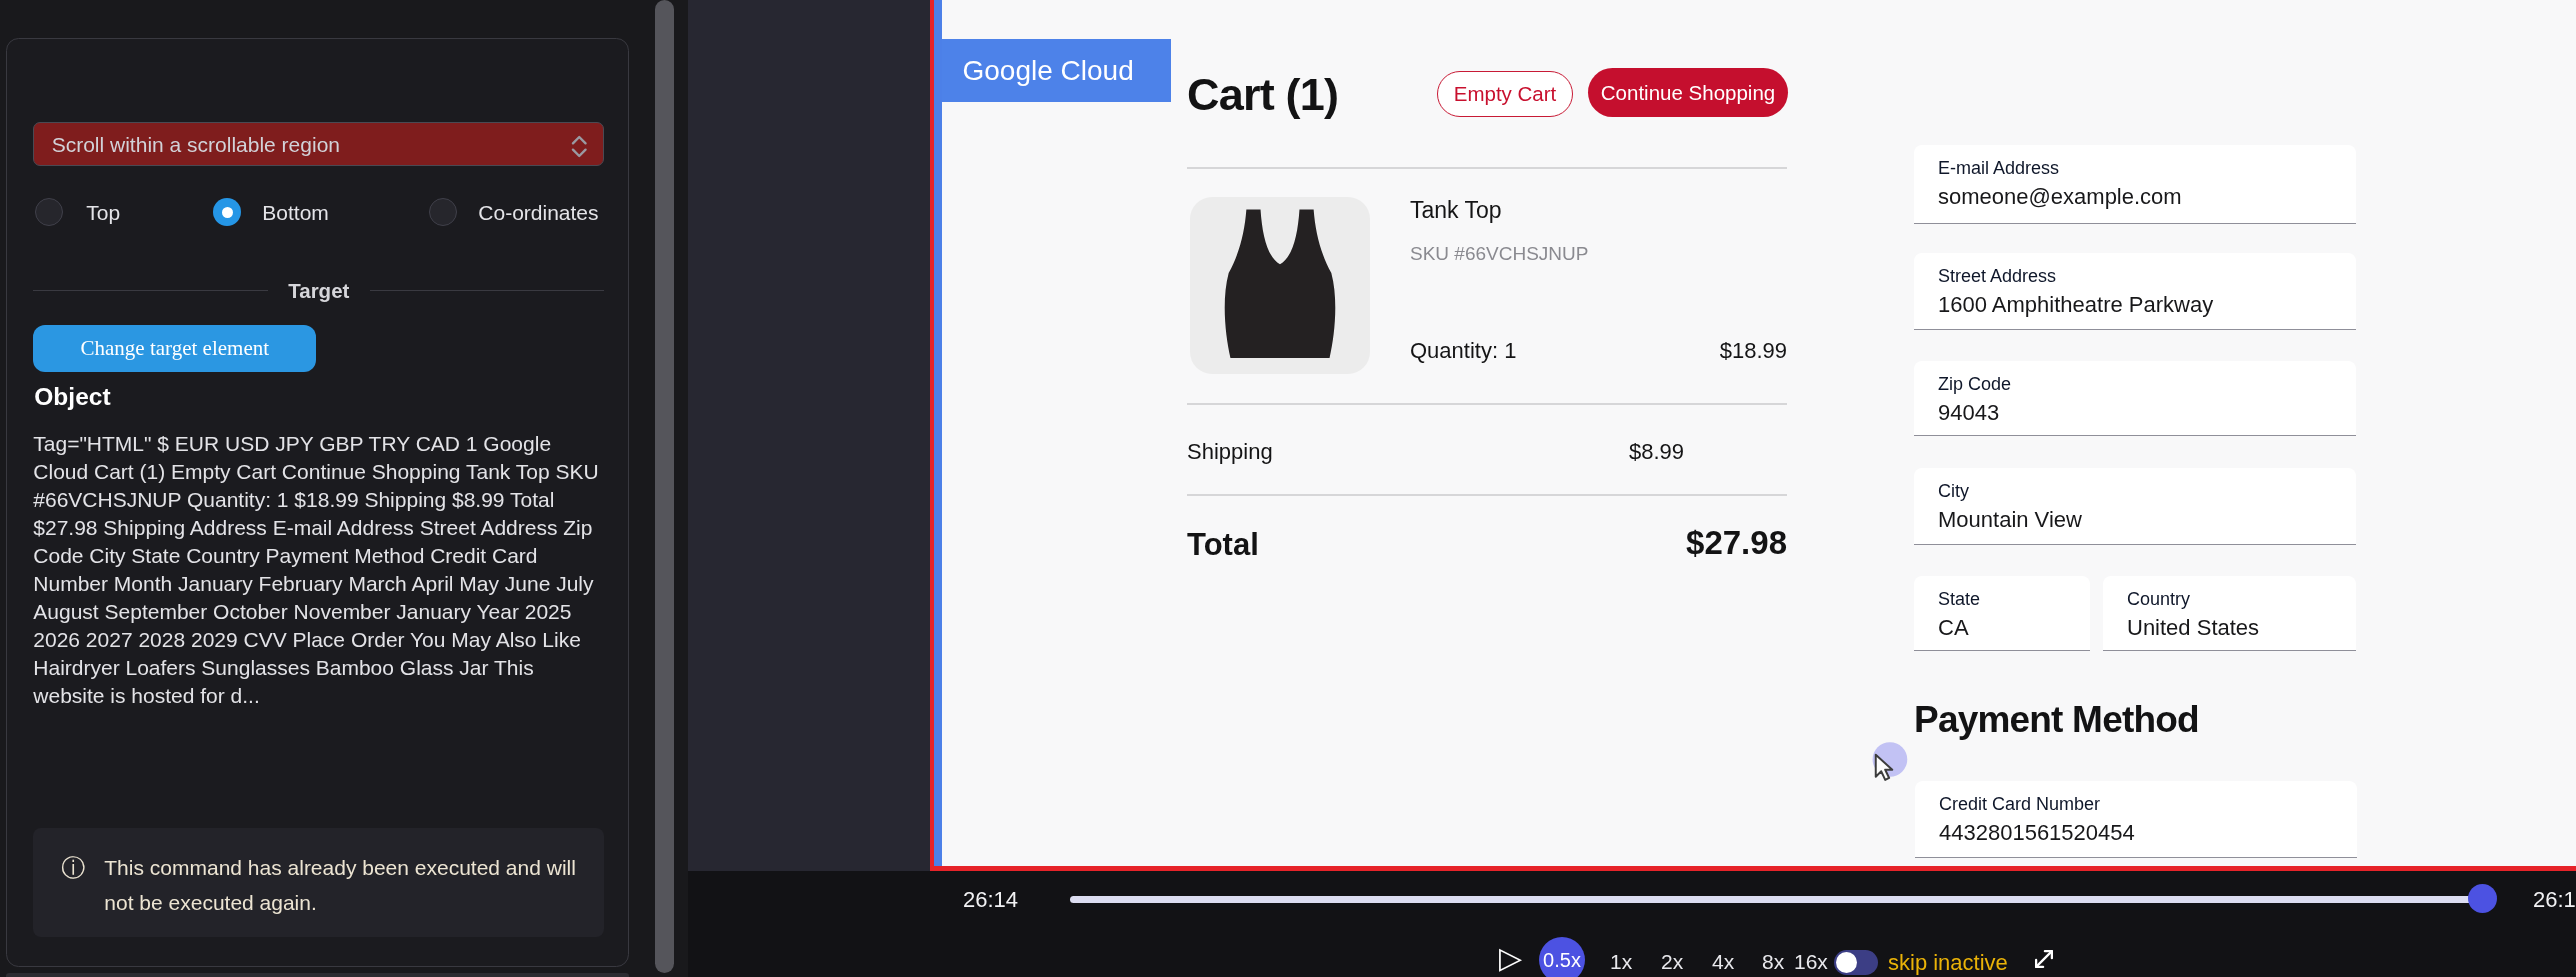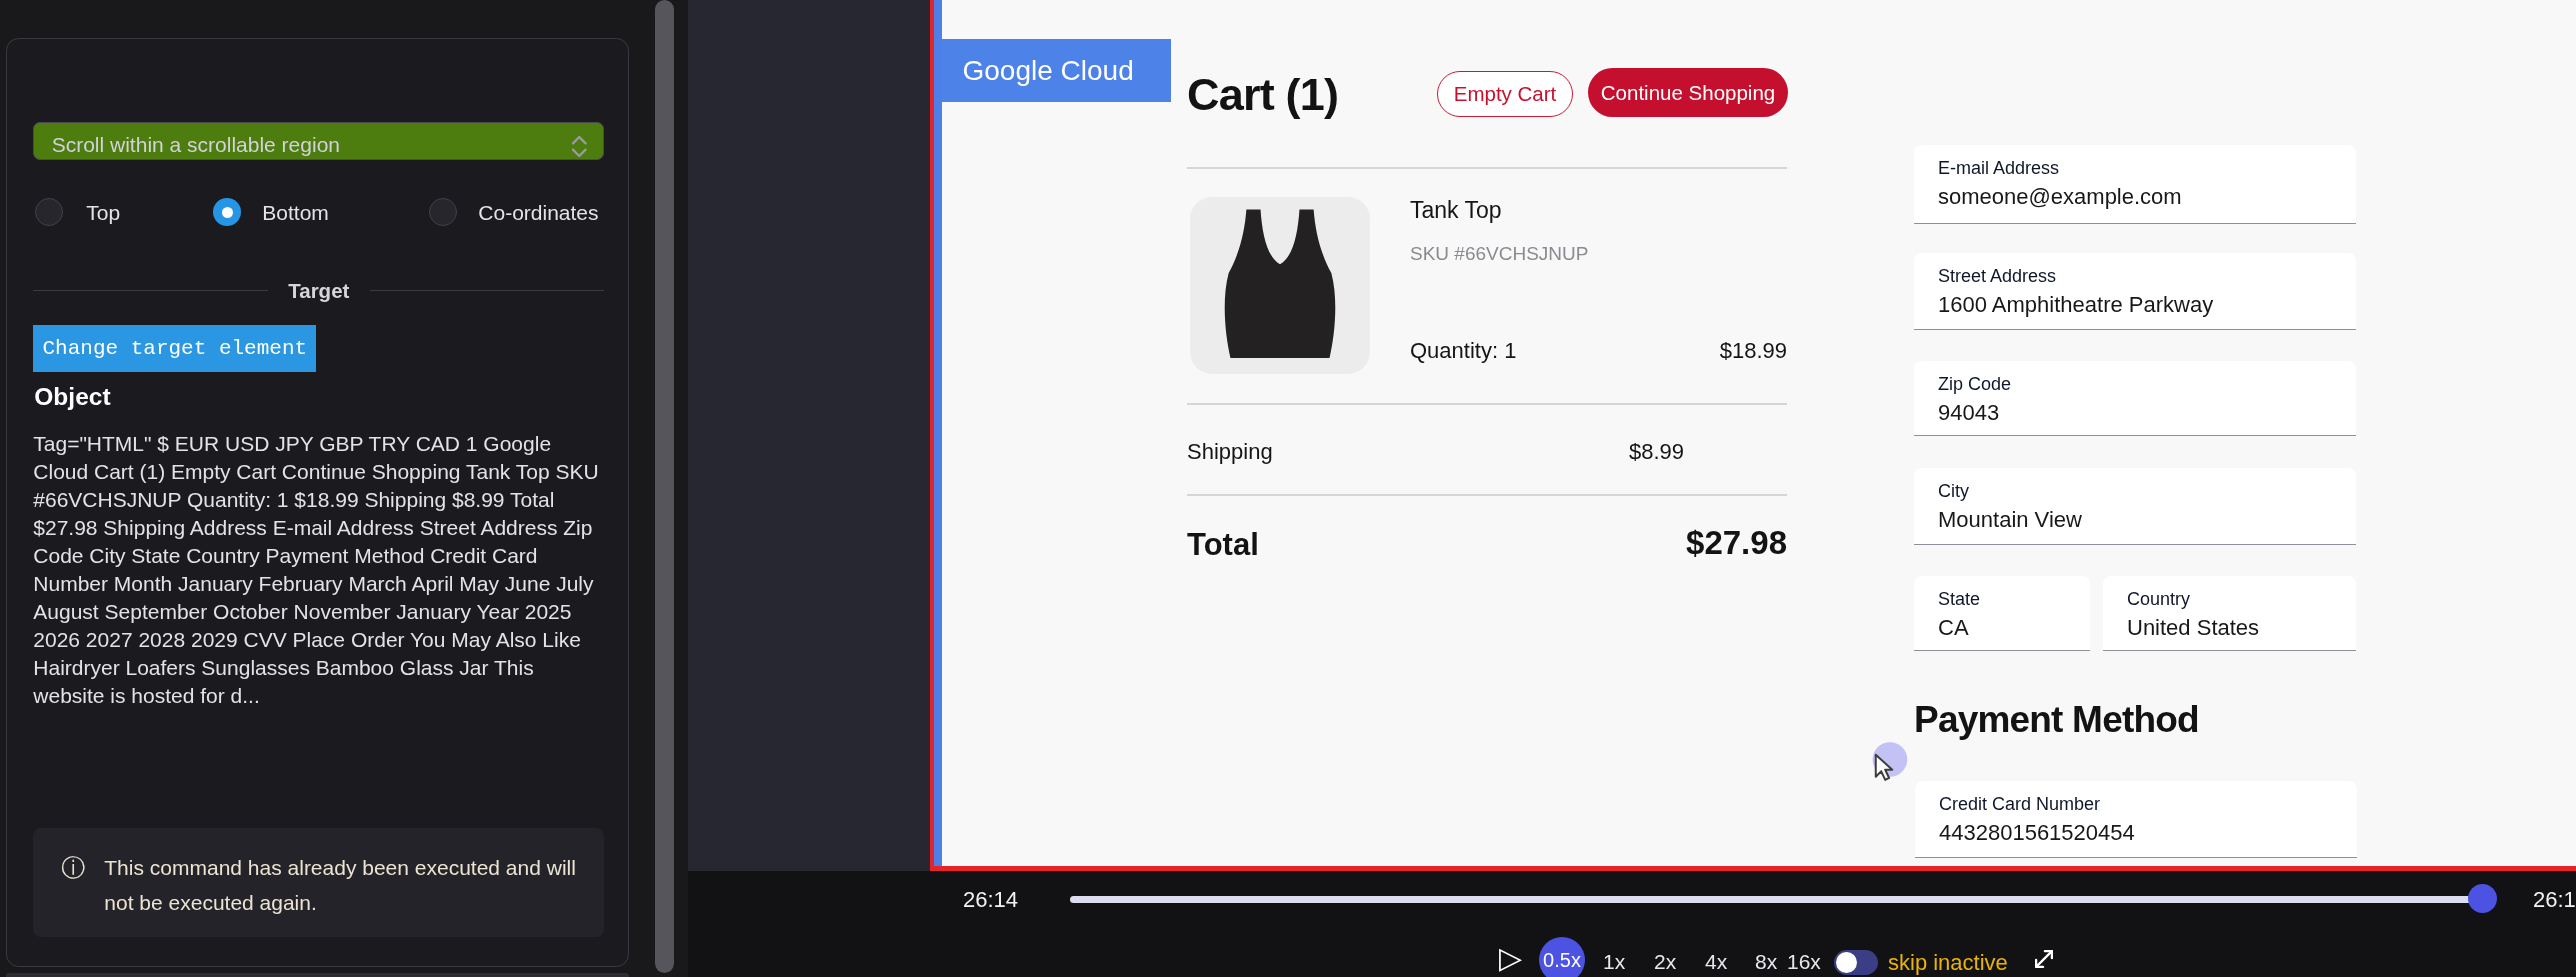--- a/index.html
+++ b/index.html
@@ -4,40 +4,40 @@
 <style>
   * { margin:0; padding:0; box-sizing:border-box; }
   html,body { width:2576px; height:977px; overflow:hidden; background:#19191c;
               font-family:"Liberation Sans", sans-serif; }
   .abs { position:absolute; }
   #stage { position:relative; width:2576px; height:977px; background:#19191c; }
 
   
   #sidebar-panel { left:6.3px; top:38px; width:623px; height:929px;
     background:#1b1b1f; border:1.6px solid #393940; border-radius:12.6px; }
-  #cmd-select { left:26px; top:83px; width:571px; height:38px;
-    border:1.6px solid #4a4a53; border-radius:7px; background:#4d7c0f;
+  #cmd-select { left:26px; top:83px; width:571px; height:44px;
+    border:1.6px solid #4a4a53; border-radius:7px; background:#7f1d1d;
     color:#d2d2d8; font-size:21px; line-height:44px; padding-left:17.4px; cursor:pointer; }
   #cmd-select svg { position:absolute; right:14px; top:10.3px; }
 
   .radio-label { color:#e4e4e8; font-size:21px; top:162px; }
   .radio-circle { top:159px; width:28px; height:28px; border-radius:50%;
     background:#26262c; border:1.6px solid #40404a; }
   .radio-circle.selected { background:#2596e6; border:none; }
   .radio-circle.selected::after { content:""; position:absolute; left:8.7px; top:8.7px;
     width:11px; height:11px; border-radius:50%; background:#ffffff; }
 
   #target-row { left:26px; top:238px; width:571px; height:27px; display:flex;
     align-items:center; gap:20.5px; }
   #target-row .tline { flex:1; height:1.6px; background:#3a3a41; }
   #target-row .tlabel { color:#d6d6da; font-size:20.5px; font-weight:700; }
 
   #change-target-btn { left:26px; top:286px; width:283px; height:47px;
-    background:#2b97e2; border:none; border-radius:0; color:#ffffff;
-    font-size:21px; font-weight:500; font-family:Liberation Mono, monospace; cursor:pointer; }
+    background:#2b97e2; border:none; border-radius:12px; color:#ffffff;
+    font-size:21px; font-weight:500; font-family:Liberation Serif, serif; cursor:pointer; }
   #object-heading { left:27px; top:344px; color:#ffffff; font-size:24.5px; font-weight:700; }
   #object-text { left:26px; top:391px; width:575px; color:#e3e3e7;
     font-size:21px; line-height:28px; }
 
   #info-box { left:26px; top:789px; width:571px; height:109px;
     background:#232329; border-radius:8px; }
   #info-icon { left:28px; top:24px; color:#ece4d2; font-size:24px;
     font-family:"DejaVu Sans",sans-serif; }
   #info-text { left:71px; top:22px; width:474px; color:#ece4d2;
     font-size:21px; line-height:35px; }
@@ -99,21 +99,21 @@
     color:#f2f2f4; font-size:22px; white-space:nowrap; }
   #seek-track { left:382px; top:24.5px; width:1417px; height:7px;
     background:#dcddf1; border-radius:4px; cursor:pointer; }
   #seek-knob { left:1780px; top:13.4px; width:29px; height:29px; border-radius:50%;
     background:#4c52e2; cursor:grab; }
   #play-btn { left:811px; top:69px; color:#ffffff; font-size:30px;
     font-family:"DejaVu Sans",sans-serif; background:none; border:none; cursor:pointer; }
   #speed-active { left:851px; top:66px; width:46px; height:46px; border-radius:50%;
     background:#4c52e2; color:#ffffff; font-size:20px; line-height:46px;
     text-align:center; cursor:pointer; }
-  .speed { top:79px; color:#e8e8ec; font-size:21px; cursor:pointer; }
+  .speed { top:79px; color:#e8e8ec; font-size:21px; cursor:pointer;margin-left:7px; }
   #speed-1x  { left:915px; } #speed-2x { left:966px; }
   #speed-4x  { left:1017px; } #speed-8x { left:1067px; } #speed-16x { left:1099px; }
   #skip-toggle { left:1146px; top:79px; width:44px; height:24.5px;
     background:#3c3e85; border-radius:12.6px; cursor:pointer; }
   #skip-toggle .knob { position:absolute; left:1.6px; top:1.6px; width:21px; height:21px;
     border-radius:50%; background:#ffffff; }
   #skip-label { left:1200px; top:79px; color:#eab308; font-size:22px; }
   #expand-btn { left:1342px; top:74px; background:none; border:none; cursor:pointer; }
 </style>
 </head>

